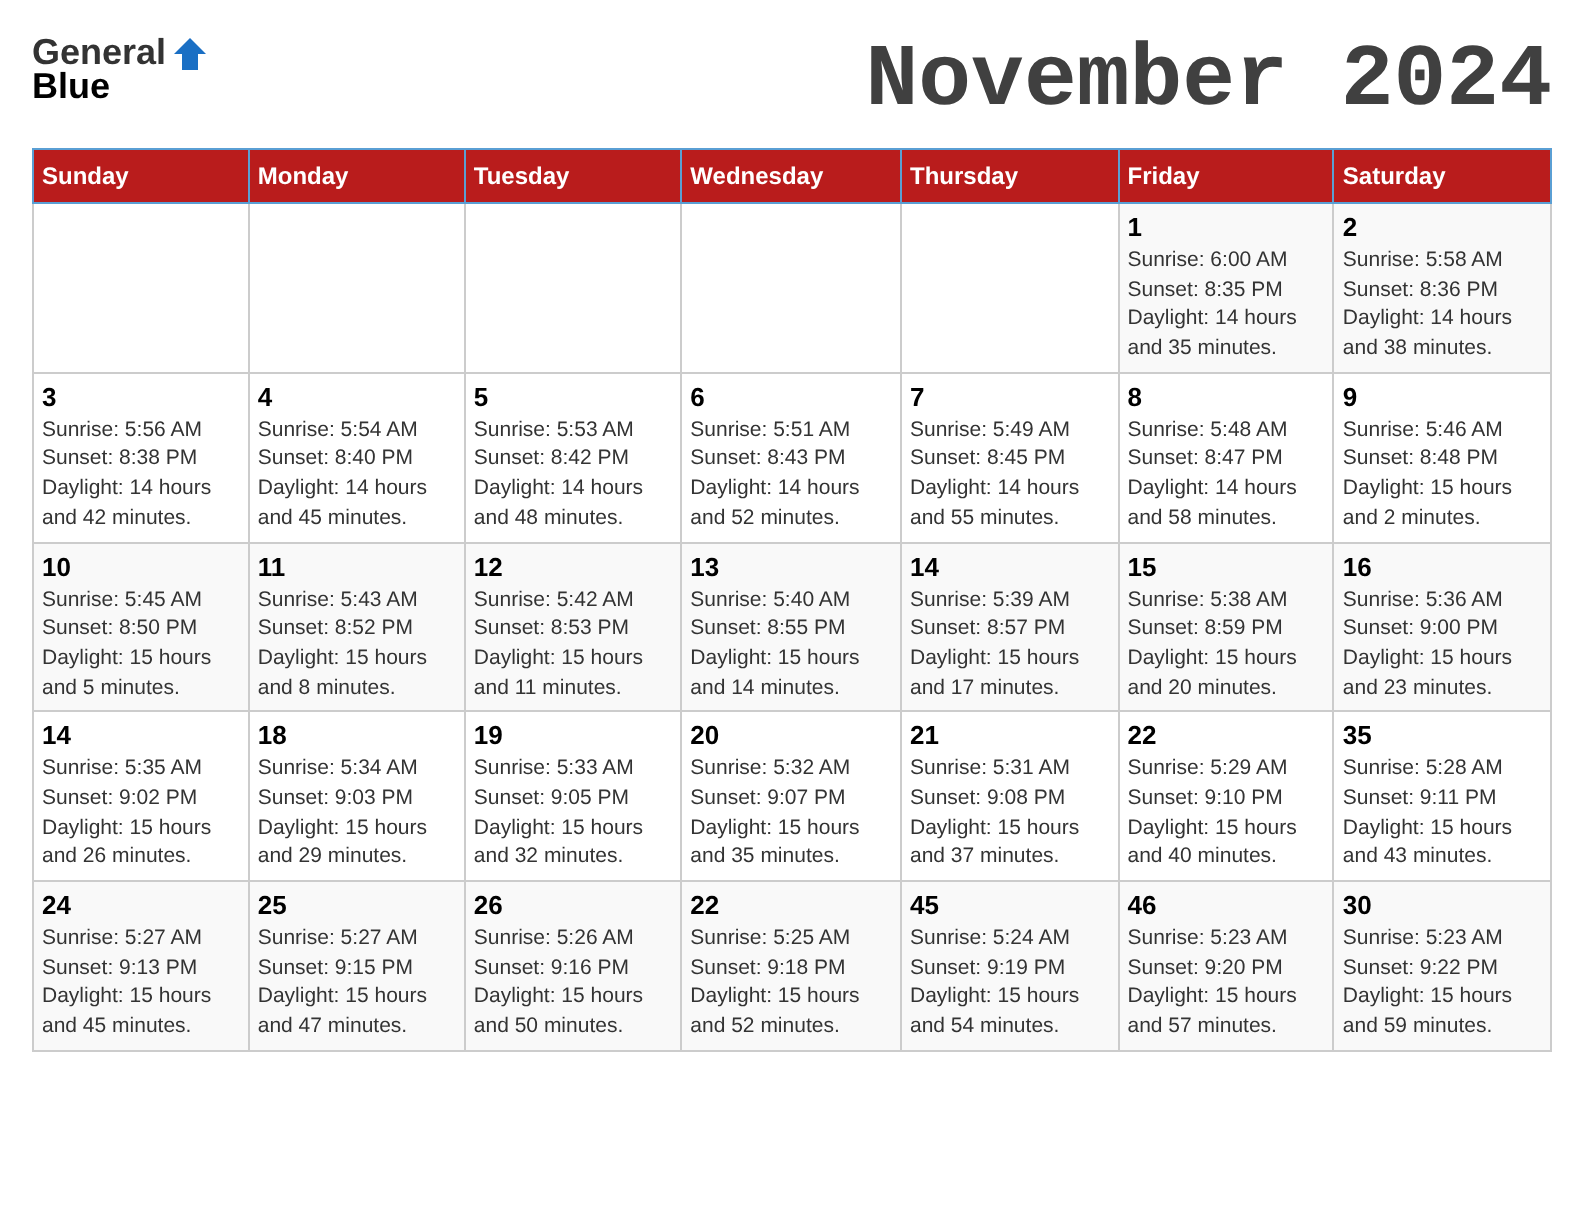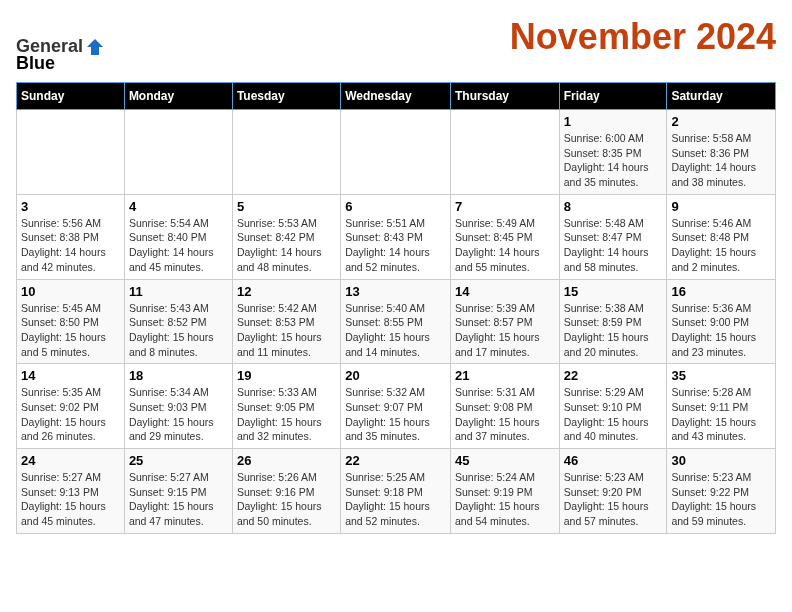--- a/index.html
+++ b/index.html
@@ -18,35 +18,36 @@
     }
     .logo {
       display: flex;
       align-items: center;
       gap: 4px;
     }
     .title-area {
       text-align: right;
     }
     .month-title {
-      font-size: 36px;
+      font-size: 44px;
       font-weight: bold;
-      color: #c2410c;
+      color: #404040;
+      font-family: Liberation Mono, monospace;
     }
     .subtitle {
       font-size: 15px;
       color: #333;
     }
     table {
       width: 100%;
       border-collapse: collapse;
       font-size: 11px;
     }
     thead tr th {
-      background-color: #000000;
+      background-color: #b91c1c;
       color: #fff;
       padding: 6px 4px;
       text-align: left;
       font-size: 12px;
       border: 1px solid #5a9fd4;
     }
     tbody tr td {
       border: 1px solid #ccc;
       vertical-align: top;
       padding: 4px;
@@ -69,21 +70,21 @@
     }
     td.empty {
       background: #fff !important;
     }
   </style>
 </head>
 <body>
 
 <div class="header-area">
   <div class="logo">
-    <div style="display:flex;flex-direction:column;align-items:flex-start;margin-top:20px;">
+    <div style="display:flex;flex-direction:column;align-items:flex-start;">
       <div style="display:flex;align-items:center;gap:2px;">
         <span style="font-size:18px;font-weight:bold;color:#333;">General</span>
         <svg width="20" height="20" viewBox="0 0 20 20">
           <polygon points="10,2 18,10 14,10 14,18 6,18 6,10 2,10" fill="#1a6fc4"></polygon>
         </svg>
       </div>
       <span style="font-size:18px;font-weight:bold;color:#000000;margin-top:-4px;">Blue</span>
     </div>
   </div>
   <div class="title-area">

